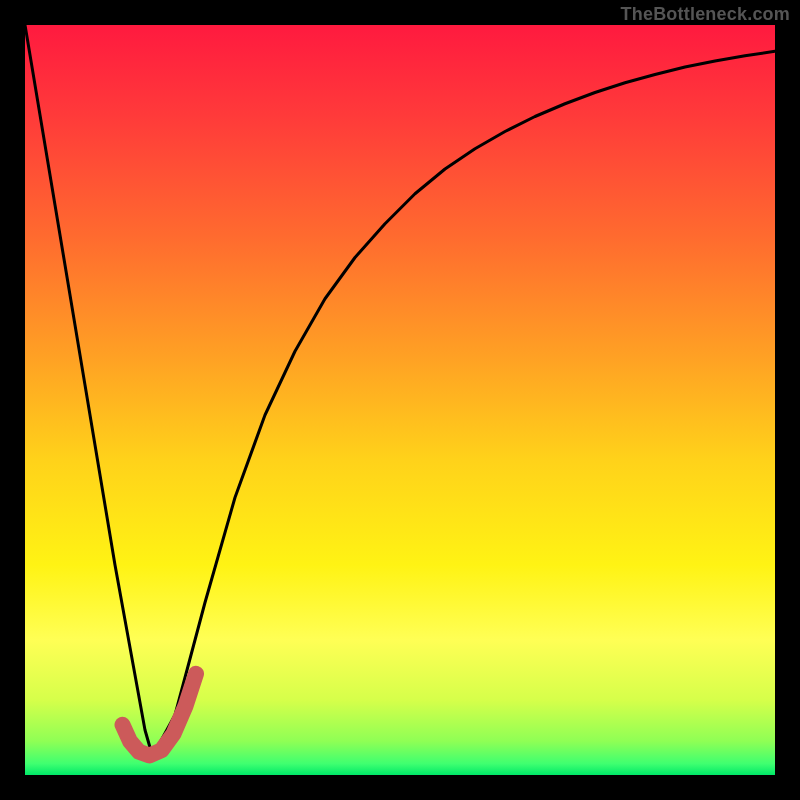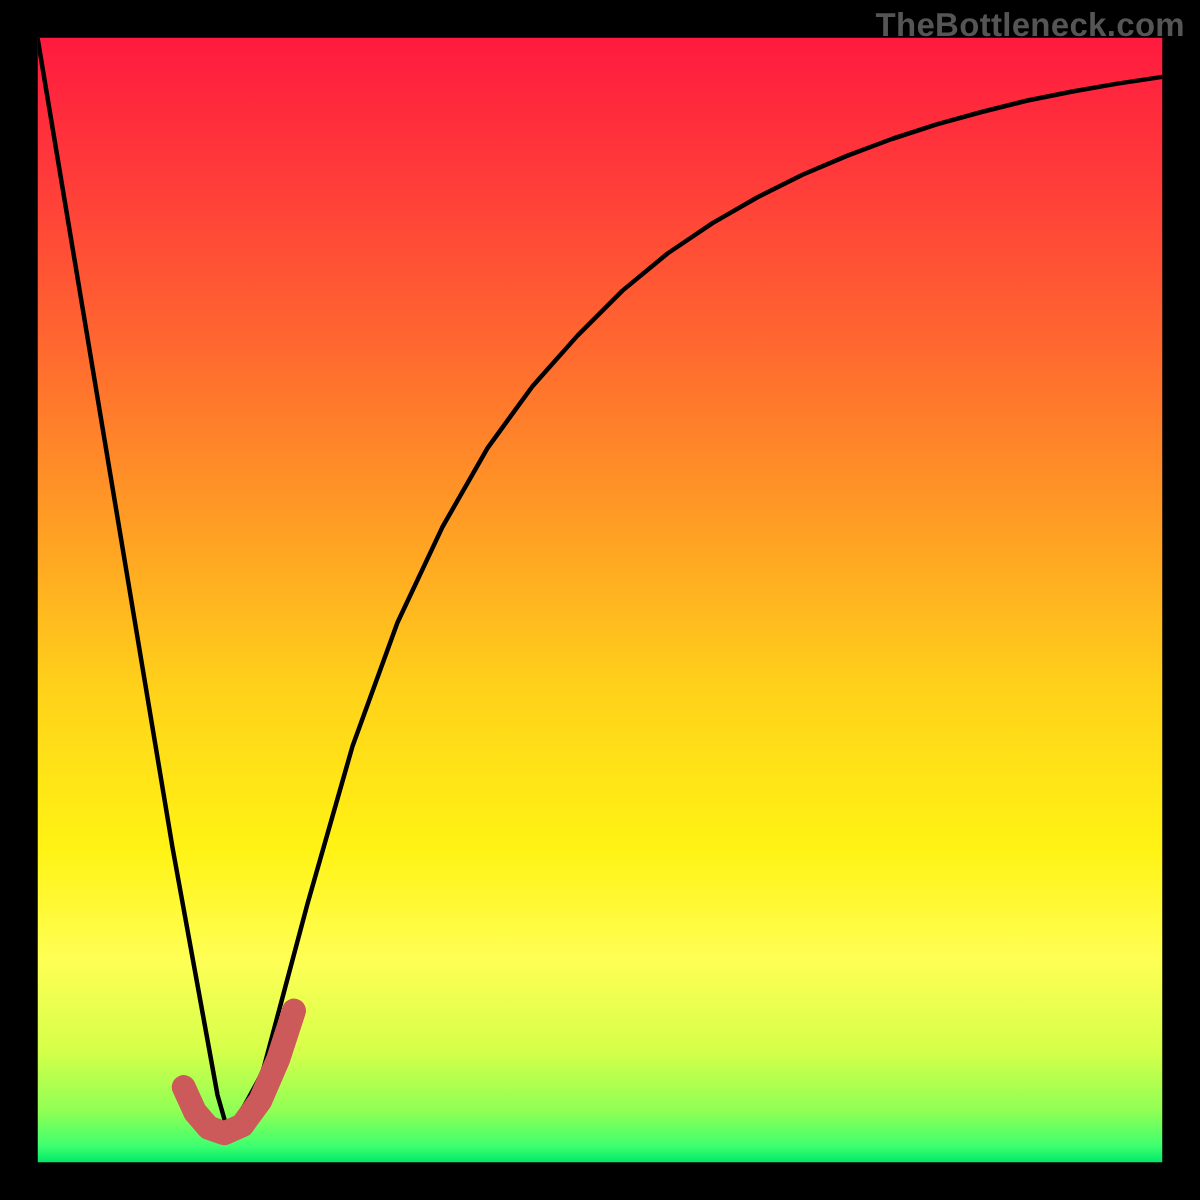--- a/index.html
+++ b/index.html
@@ -27,21 +27,21 @@
   svg {
     width: 100%;
     height: 100%;
     display: block;
   }
   .watermark {
     position: absolute;
     top: 4px;
     right: 10px;
     color: #555;
-    font-size: 22px;
+    font-size: 18px;
     font-weight: 600;
     letter-spacing: 0.2px;
     user-select: none;
   }
 </style>
 </head>
 <body>
 
 <div class="frame">
   <div class="plot-area">

